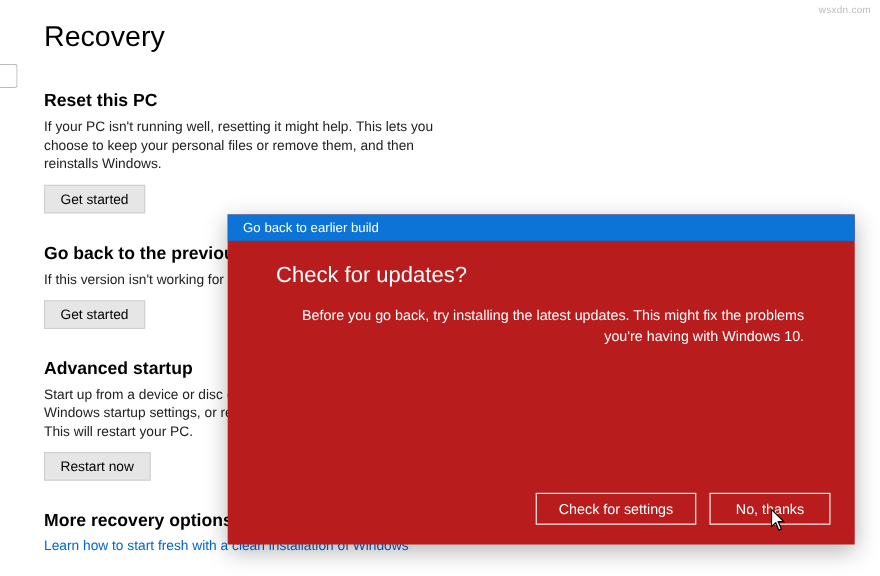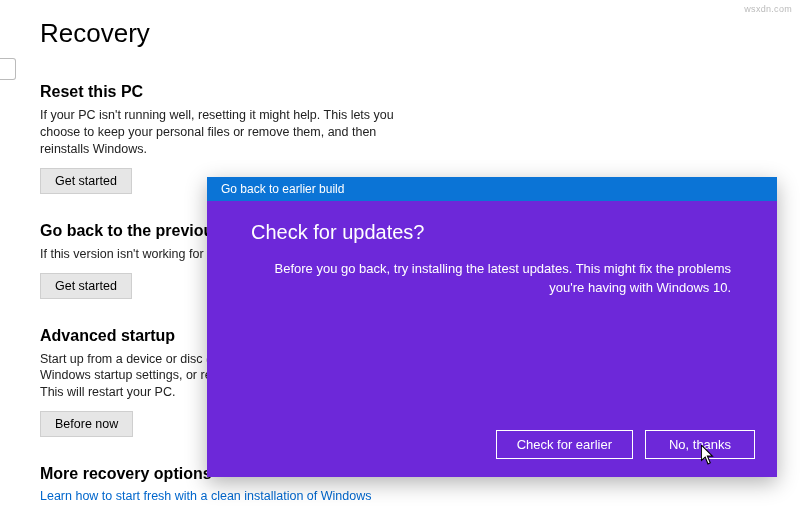--- a/index.html
+++ b/index.html
@@ -55,24 +55,24 @@
     width: 16px; height: 22px;
     border: 1px solid #bbb;
     border-left: none;
     border-radius: 0 3px 3px 0;
     background: #fff;
   }
   
   .dialog {
     position: absolute;
     left: 207px;
-    top: 177px;
+    top: 195px;
     width: 570px;
     height: 300px;
-    background: #6d28d9;
+    background: #b91c1c;
     color: #ffffff;
     box-shadow: 0 6px 20px rgba(0,0,0,0.3);
   }
   .dialog-titlebar {
     background: #0b74d6;
     font-size: 12px;
     padding: 5px 14px;
     color: #fff;
   }
   .dialog-body {
@@ -139,37 +139,37 @@
     <div class="section-heading">Go back to the previous</div>
     <div class="section-desc">If this version isn't working for</div>
     <button class="btn">Get started</button>
   </div>
 
   <div class="section">
     <div class="section-heading">Advanced startup</div>
     <div class="section-desc" style="white-space:pre-line">Start up from a device or disc (
 Windows startup settings, or re
 This will restart your PC.</div>
-    <button class="btn">Before now</button>
+    <button class="btn">Restart now</button>
   </div>
 
   <div class="section" style="margin-bottom:6px">
     <div class="section-heading">More recovery options</div>
     <div class="link">Learn how to start fresh with a clean installation of Windows</div>
   </div>
 </div>
 
 <div class="dialog">
   <div class="dialog-titlebar">Go back to earlier build</div>
   <div class="dialog-body">
     <div class="dialog-heading">Check for updates?</div>
     <div class="dialog-text">Before you go back, try installing the latest updates. This might fix the problems you're having with Windows 10.</div>
   </div>
   <div class="dialog-buttons">
-    <button class="dlg-btn">Check for earlier</button>
+    <button class="dlg-btn">Check for settings</button>
     <button class="dlg-btn">No, thanks</button>
   </div>
   <svg class="cursor" viewBox="0 0 12 18">
     <path d="M0 0 L0 14 L3.5 11 L6 17 L8 16 L5.5 10 L10 10 Z" fill="#fff" stroke="#000" stroke-width="1"></path>
   </svg>
 </div>
 
 <div class="watermark">wsxdn.com</div>
 
 </body></html>

